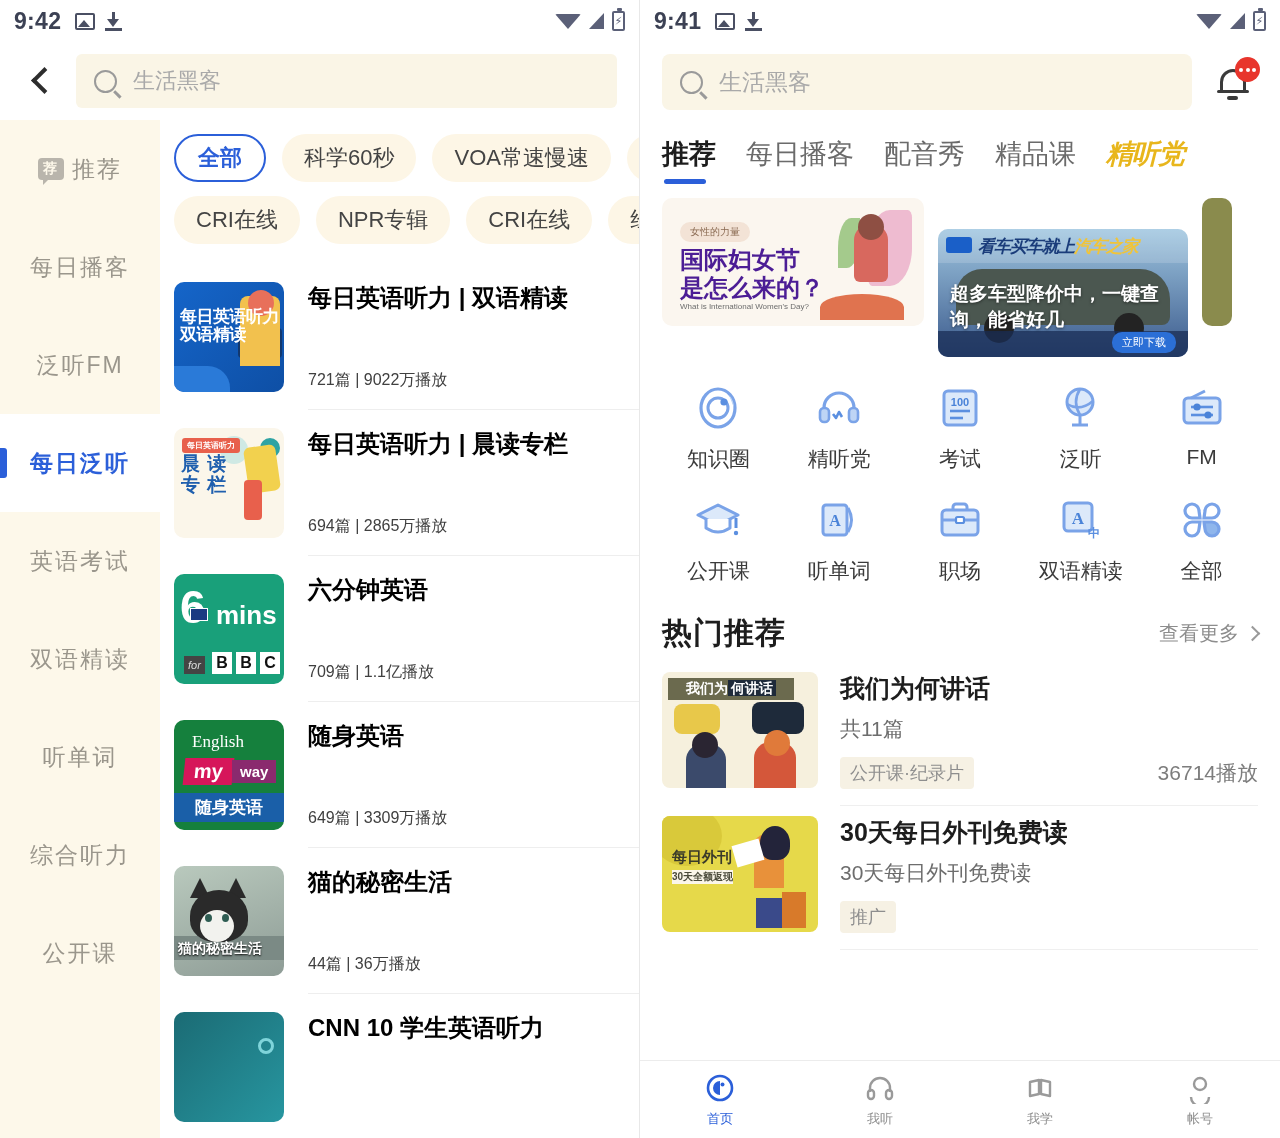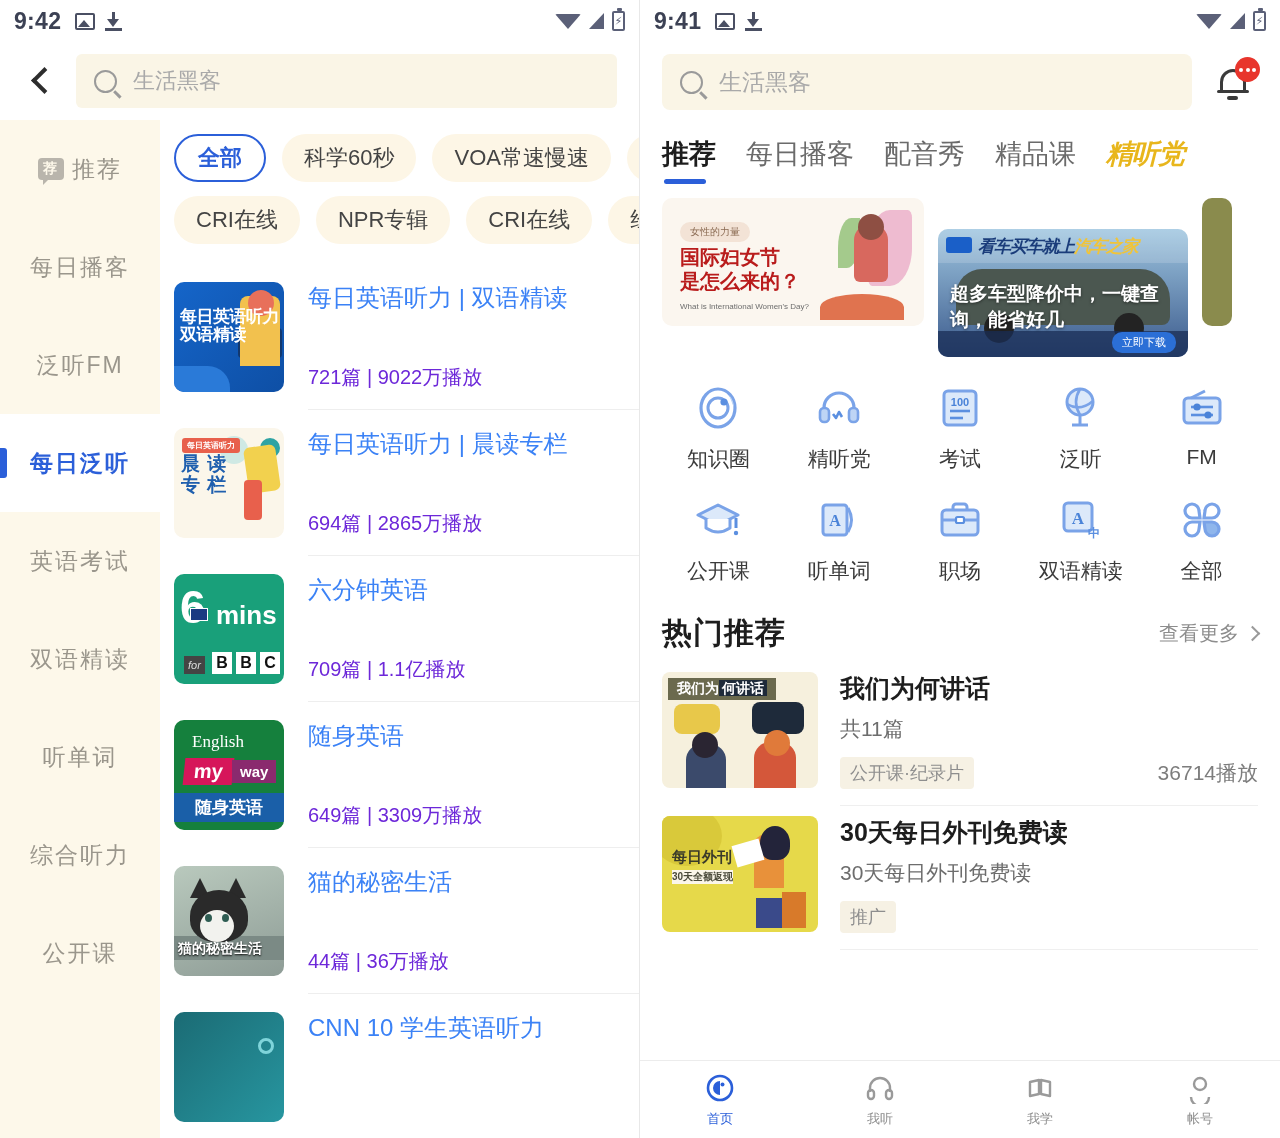--- a/index.html
+++ b/index.html
@@ -77,22 +77,22 @@
   }
   .chip.sel { background:#fff; border:2px solid #2b5fd9; color:#2b5fd9; font-weight:700; }
 
   .alist { padding:0 0 0 14px; }
   .arow { display:flex; padding:14px 0 0 0; position:relative; }
   .arow + .arow { margin-top:4px; }
   .arow .thumb { width:110px; height:110px; border-radius:10px; flex:0 0 110px; overflow:hidden; position:relative; }
   .arow .meta { flex:1; margin-left:24px; padding-right:14px; padding-bottom:18px;
                 border-bottom:1px solid #eee; display:flex; flex-direction:column; min-height:128px; }
   .arow:last-child .meta { border-bottom:none; }
-  .arow .title { font-size:24px; color:#3b82f6; font-weight:400; line-height:1.32; }
-  .arow .sub { margin-top:auto; font-size:20px; color:#6d28d9; }
+  .arow .title { font-size:24px; color:#000000; font-weight:700; line-height:1.32; }
+  .arow .sub { margin-top:auto; font-size:16px; color:#404040; }
 
   
   .tn { width:100%; height:100%; position:relative; }
   .tn-text { position:absolute; font-weight:900; line-height:1.08; }
   .t1 { background:linear-gradient(135deg,#1565c9,#0e4fa5); }
   .t1 .tn-text{ left:6px; top:26px; color:#fff; font-size:17px; letter-spacing:-.5px;}
   .t1 .bl1{position:absolute;right:4px;top:14px;width:40px;height:70px;background:#f2c14e;border-radius:8px 8px 0 0;}
   .t1 .bl2{position:absolute;right:10px;top:8px;width:26px;height:26px;background:#e8705a;border-radius:50%;}
   .t1 .bl3{position:absolute;right:2px;top:46px;width:44px;height:30px;background:#12386f;border-radius:4px;}
   .t1 .wv{position:absolute;left:0;bottom:0;width:56px;height:26px;background:#2a7ad8;border-radius:0 22px 0 0;}
@@ -149,21 +149,21 @@
   .r-tabs { display:flex; align-items:flex-end; gap:30px; padding:10px 0 0 0; height:62px; }
   .r-tab { font-size:27px; color:#6b6b6b; position:relative; padding-bottom:12px; cursor:pointer; white-space:nowrap; }
   .r-tab.active { color:#1d1d1d; font-weight:700; }
   .r-tab.active::after{ content:""; position:absolute; left:2px; bottom:0; width:42px; height:5px; background:#2b5fd9; border-radius:3px;}
   .r-tab.gold { color:#e8b61c; font-weight:900; font-style:italic; letter-spacing:-1px; }
 
   .banners { display:flex; gap:14px; margin-top:14px; padding-left:22px; overflow:hidden; }
   .bn { height:128px; border-radius:10px; flex:0 0 auto; position:relative; overflow:hidden; }
   .bn1 { width:262px; background:#fbf6ef; }
   .bn1 .tag{position:absolute;left:18px;top:24px;background:#f3e3d6;color:#8a6a52;font-size:10px;padding:3px 10px;border-radius:10px;}
-  .bn1 .h{position:absolute;left:18px;top:48px;color:#b91c1c;font-size:20px;font-weight:900;line-height:1.18;}
+  .bn1 .h{position:absolute;left:18px;top:48px;color:#4c1d95;font-size:24px;font-weight:900;line-height:1.18;}
   .bn1 .en{position:absolute;left:18px;top:104px;color:#6d6d6d;font-size:8px;}
   .bn1 .art1{position:absolute;right:36px;top:26px;width:34px;height:58px;background:#d8685e;border-radius:16px 16px 6px 6px;}
   .bn1 .art2{position:absolute;right:40px;top:16px;width:26px;height:26px;background:#8e4f43;border-radius:50%;}
   .bn1 .art3{position:absolute;right:12px;top:12px;width:44px;height:76px;background:#e9a7c6;border-radius:50% 10% 50% 10%;opacity:.75;}
   .bn1 .art4{position:absolute;right:20px;bottom:6px;width:84px;height:26px;background:#e0734f;border-radius:50% 50% 0 0;}
   .bn1 .art5{position:absolute;right:64px;top:20px;width:22px;height:50px;background:#8fbf73;border-radius:60% 0 60% 0;opacity:.8;}
 
   .bn2 { width:250px; background:linear-gradient(180deg,#9fc6e0,#3b5a8c);margin-top:31px; }
   .bn2 .hdr{position:absolute;left:0;top:0;width:100%;height:34px;background:rgba(255,255,255,.16);}
   .bn2 .logo{position:absolute;left:8px;top:8px;width:26px;height:16px;background:#1a5fc8;border-radius:3px;}
@@ -192,21 +192,21 @@
   .hrow .hthumb { width:156px; height:116px; border-radius:8px; flex:0 0 156px; overflow:hidden; position:relative; }
   .hrow .hmeta { flex:1; margin-left:22px; padding-bottom:16px; border-bottom:1px solid #efefef; }
   .hrow:last-of-type .hmeta { border-bottom:none; }
   .hrow .htitle { font-size:25px; font-weight:700; color:#1d1d1d; }
   .hrow .hsub { font-size:21px; color:#6d6d6d; margin-top:10px; }
   .hrow .hfoot { display:flex; align-items:center; margin-top:14px; }
   .htag { background:#f6f1e4; color:#8e8e8e; font-size:18px; padding:4px 10px; border-radius:4px; }
   .hplays { margin-left:auto; font-size:21px; color:#7d7d7d; }
 
   .h1 { background:#f6f0dd; }
-  .h1 .cap{position:absolute;left:6px;top:6px;background:#6b6a4e;color:#fff;font-size:14px;font-weight:900;padding:2px 9px;}
+  .h1 .cap{position:absolute;left:6px;top:6px;background:#6b6a4e;color:#fff;font-size:14px;font-weight:900;padding:2px 18px;}
   .h1 .cap b{background:#1e2a3a;padding:0 3px;}
   .h1 .bub1{position:absolute;left:12px;top:32px;width:46px;height:30px;background:#e8c84a;border-radius:8px;}
   .h1 .bub2{position:absolute;right:14px;top:30px;width:52px;height:32px;background:#1e2a3a;border-radius:8px;}
   .h1 .p1{position:absolute;left:24px;bottom:0;width:40px;height:44px;background:#3b4a6b;border-radius:16px 16px 0 0;}
   .h1 .p1h{position:absolute;left:30px;bottom:30px;width:26px;height:26px;background:#2a2532;border-radius:50%;}
   .h1 .p2{position:absolute;right:22px;bottom:0;width:42px;height:46px;background:#d4573a;border-radius:16px 16px 0 0;}
   .h1 .p2h{position:absolute;right:28px;bottom:32px;width:26px;height:26px;background:#e07a3a;border-radius:50%;}
 
   .h2 { background:#e6d94a;padding-left:7px; }
   .h2 .blob{position:absolute;left:-10px;top:-10px;width:70px;height:60px;background:#d9c93a;border-radius:50%;}

